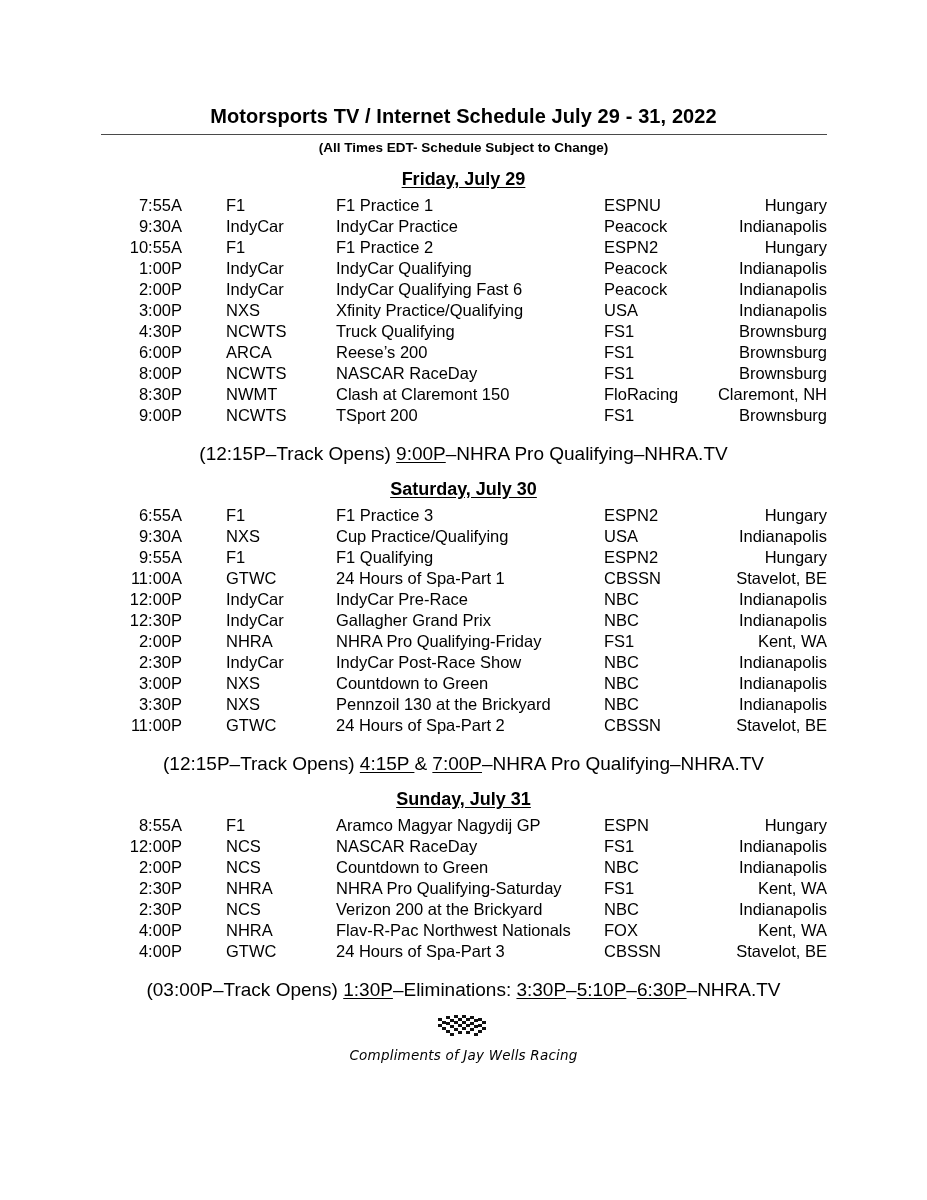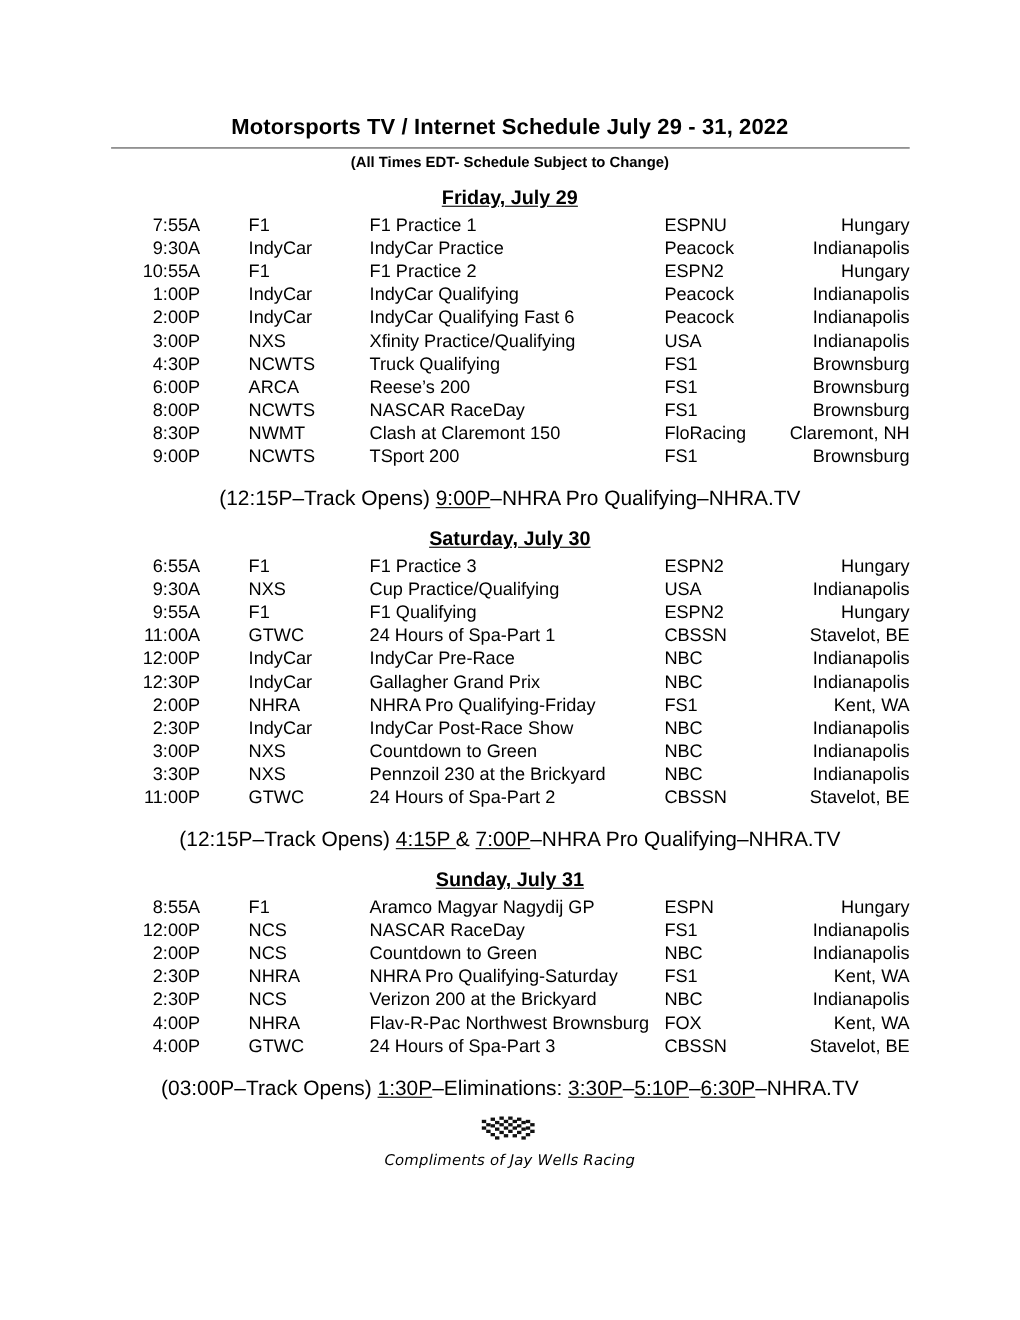--- a/index.html
+++ b/index.html
@@ -281,21 +281,21 @@
             <tr>
               <td class="col-time">3:00P</td>
               <td class="col-series">NXS</td>
               <td class="col-event">Countdown to Green</td>
               <td class="col-network">NBC</td>
               <td class="col-location">Indianapolis</td>
             </tr>
             <tr>
               <td class="col-time">3:30P</td>
               <td class="col-series">NXS</td>
-              <td class="col-event">Pennzoil 230 at the Brickyard</td>
+              <td class="col-event">Pennzoil 130 at the Brickyard</td>
               <td class="col-network">NBC</td>
               <td class="col-location">Indianapolis</td>
             </tr>
             <tr>
               <td class="col-time">11:00P</td>
               <td class="col-series">GTWC</td>
               <td class="col-event">24 Hours of Spa-Part 2</td>
               <td class="col-network">CBSSN</td>
               <td class="col-location">Stavelot, BE</td>
             </tr>
@@ -338,21 +338,21 @@
             <tr>
               <td class="col-time">2:30P</td>
               <td class="col-series">NCS</td>
               <td class="col-event">Verizon 200 at the Brickyard</td>
               <td class="col-network">NBC</td>
               <td class="col-location">Indianapolis</td>
             </tr>
             <tr>
               <td class="col-time">4:00P</td>
               <td class="col-series">NHRA</td>
-              <td class="col-event">Flav-R-Pac Northwest Brownsburg</td>
+              <td class="col-event">Flav-R-Pac Northwest Nationals</td>
               <td class="col-network">FOX</td>
               <td class="col-location">Kent, WA</td>
             </tr>
             <tr>
               <td class="col-time">4:00P</td>
               <td class="col-series">GTWC</td>
               <td class="col-event">24 Hours of Spa-Part 3</td>
               <td class="col-network">CBSSN</td>
               <td class="col-location">Stavelot, BE</td>
             </tr>

